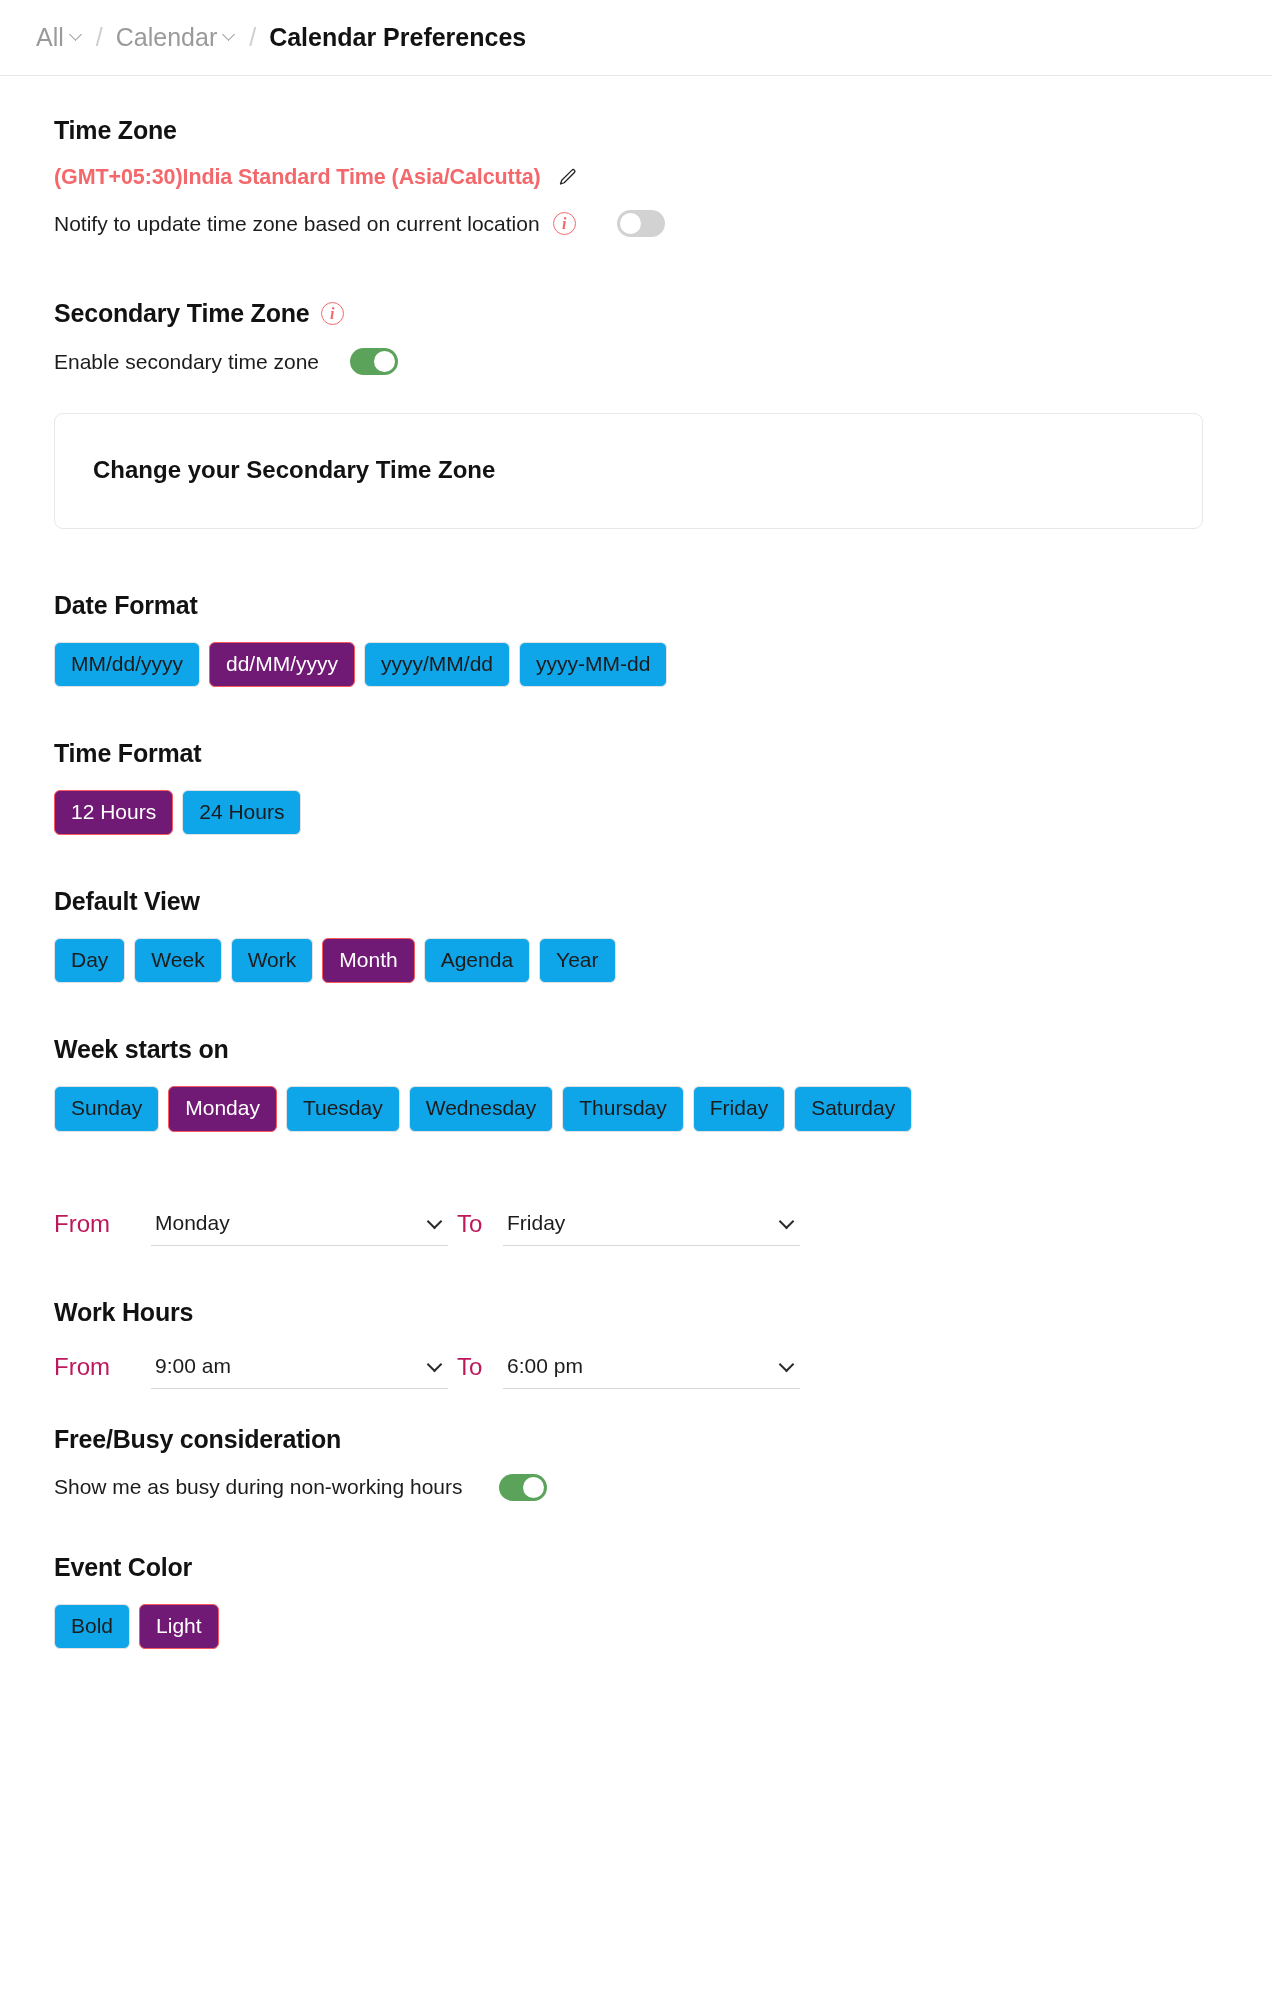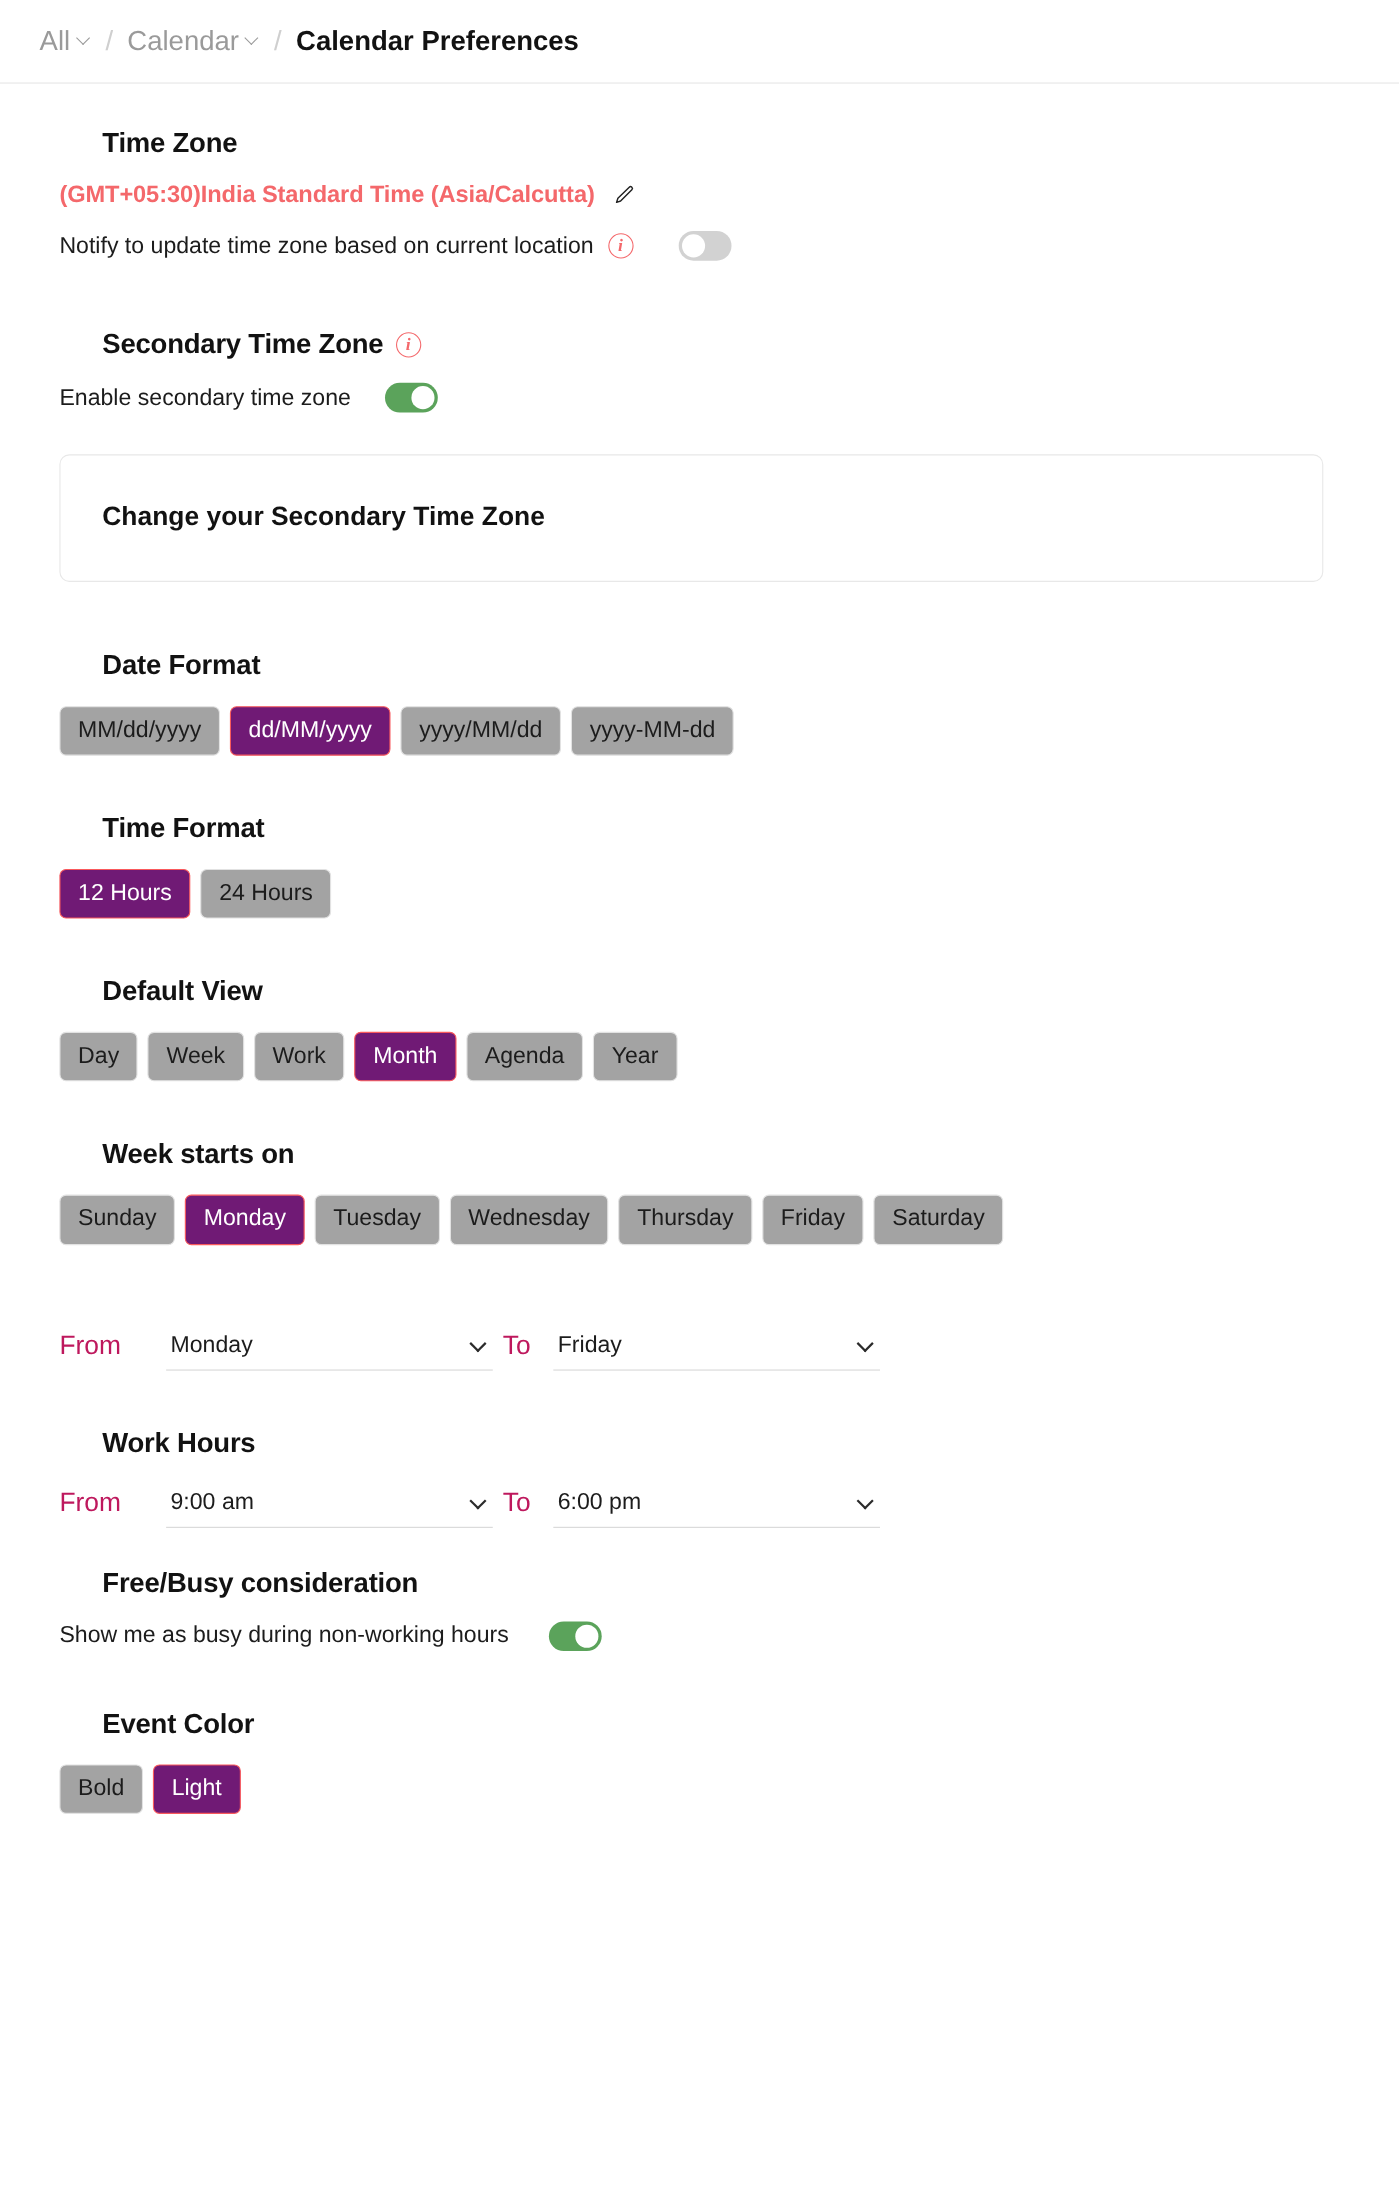--- a/index.html
+++ b/index.html
@@ -71,21 +71,20 @@
   }
   .section { margin-bottom: 0; }
   .sec-title {
     font-size: 25px;
     font-weight: 700;
     color: #121212;
     letter-spacing: -0.2px;
     display: flex;
     align-items: center;
     gap: 11px;
-    margin-left: 39px;
   }
 
   
   .info-icon {
     display: inline-flex;
     align-items: center;
     justify-content: center;
     width: 23px;
     height: 23px;
     border: 1.7px solid #f4686b;
@@ -172,21 +171,21 @@
   
   .chips {
     display: flex;
     gap: 9px;
     margin-top: 22px;
     flex-wrap: wrap;
   }
   .chip {
     border: 1px solid #e2e2e2;
     border-radius: 6px;
-    background: #a3a3a3;
+    background: #0ea5e9;
     color: #1c1c1c;
     font-size: 21px;
     font-family: "Liberation Sans", sans-serif;
     padding: 9px 16px 10px;
     cursor: pointer;
     line-height: 1.15;
     white-space: nowrap;
   }
   .chip.selected {
     background: #701a75;

